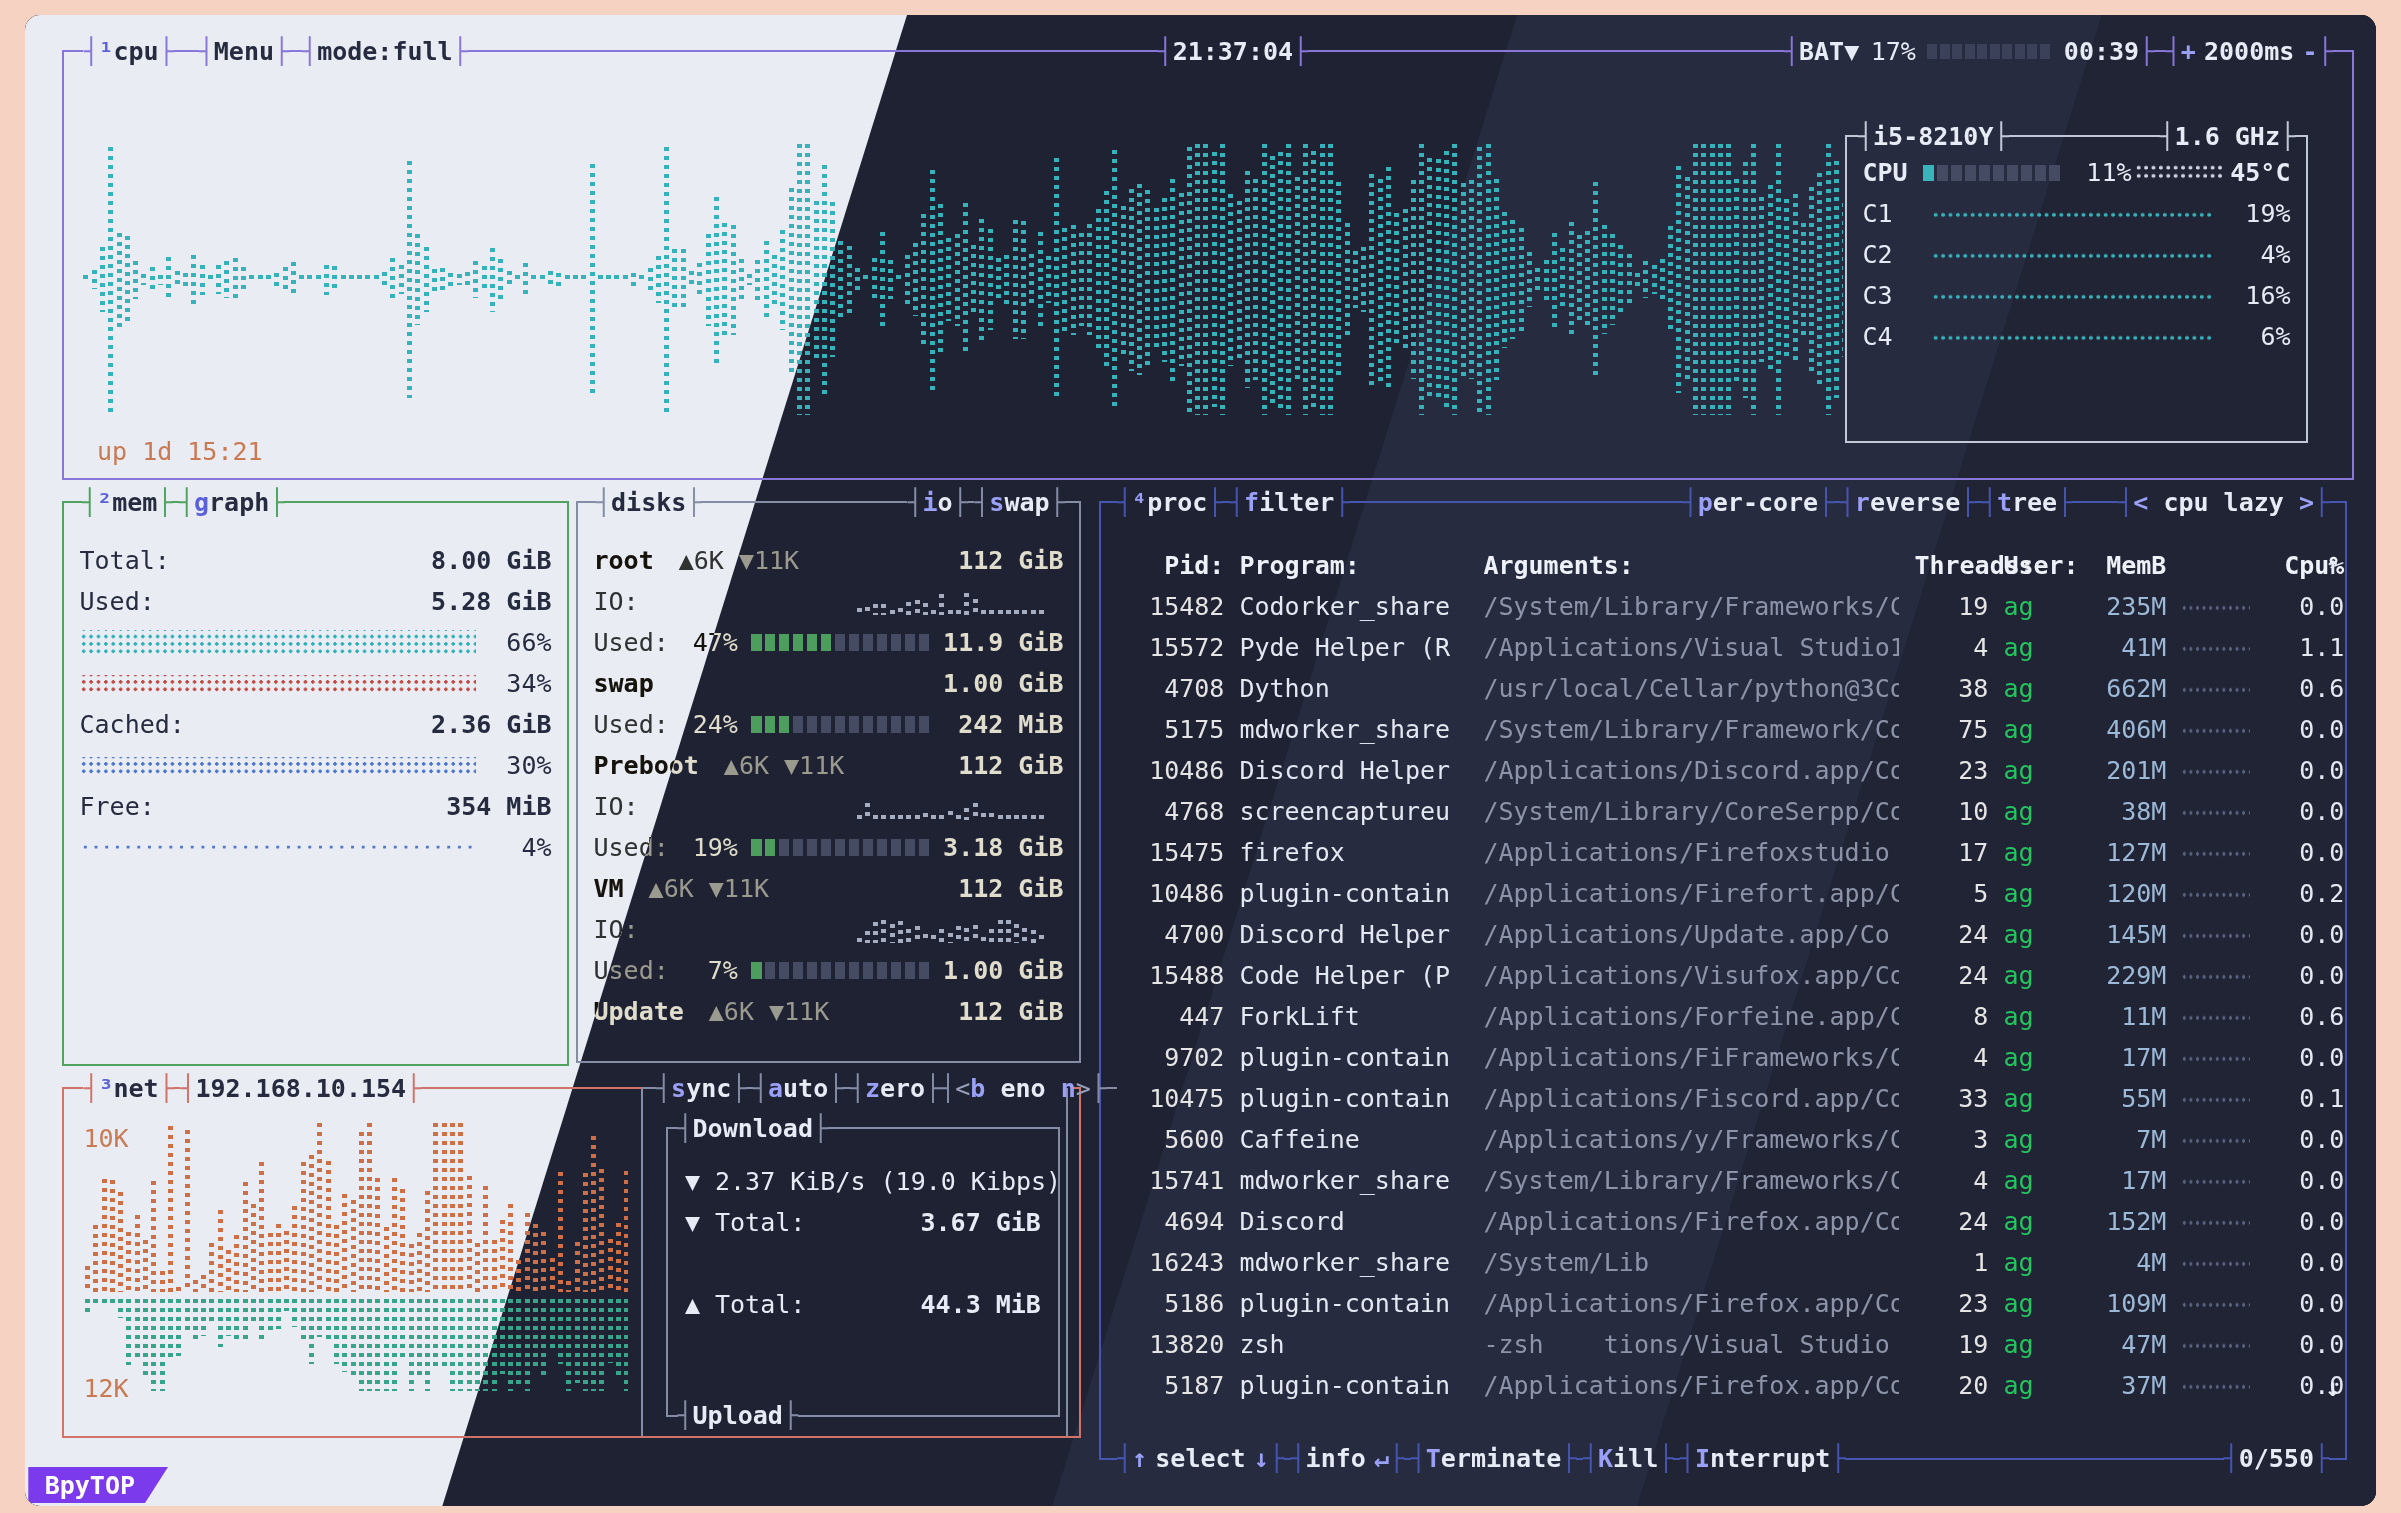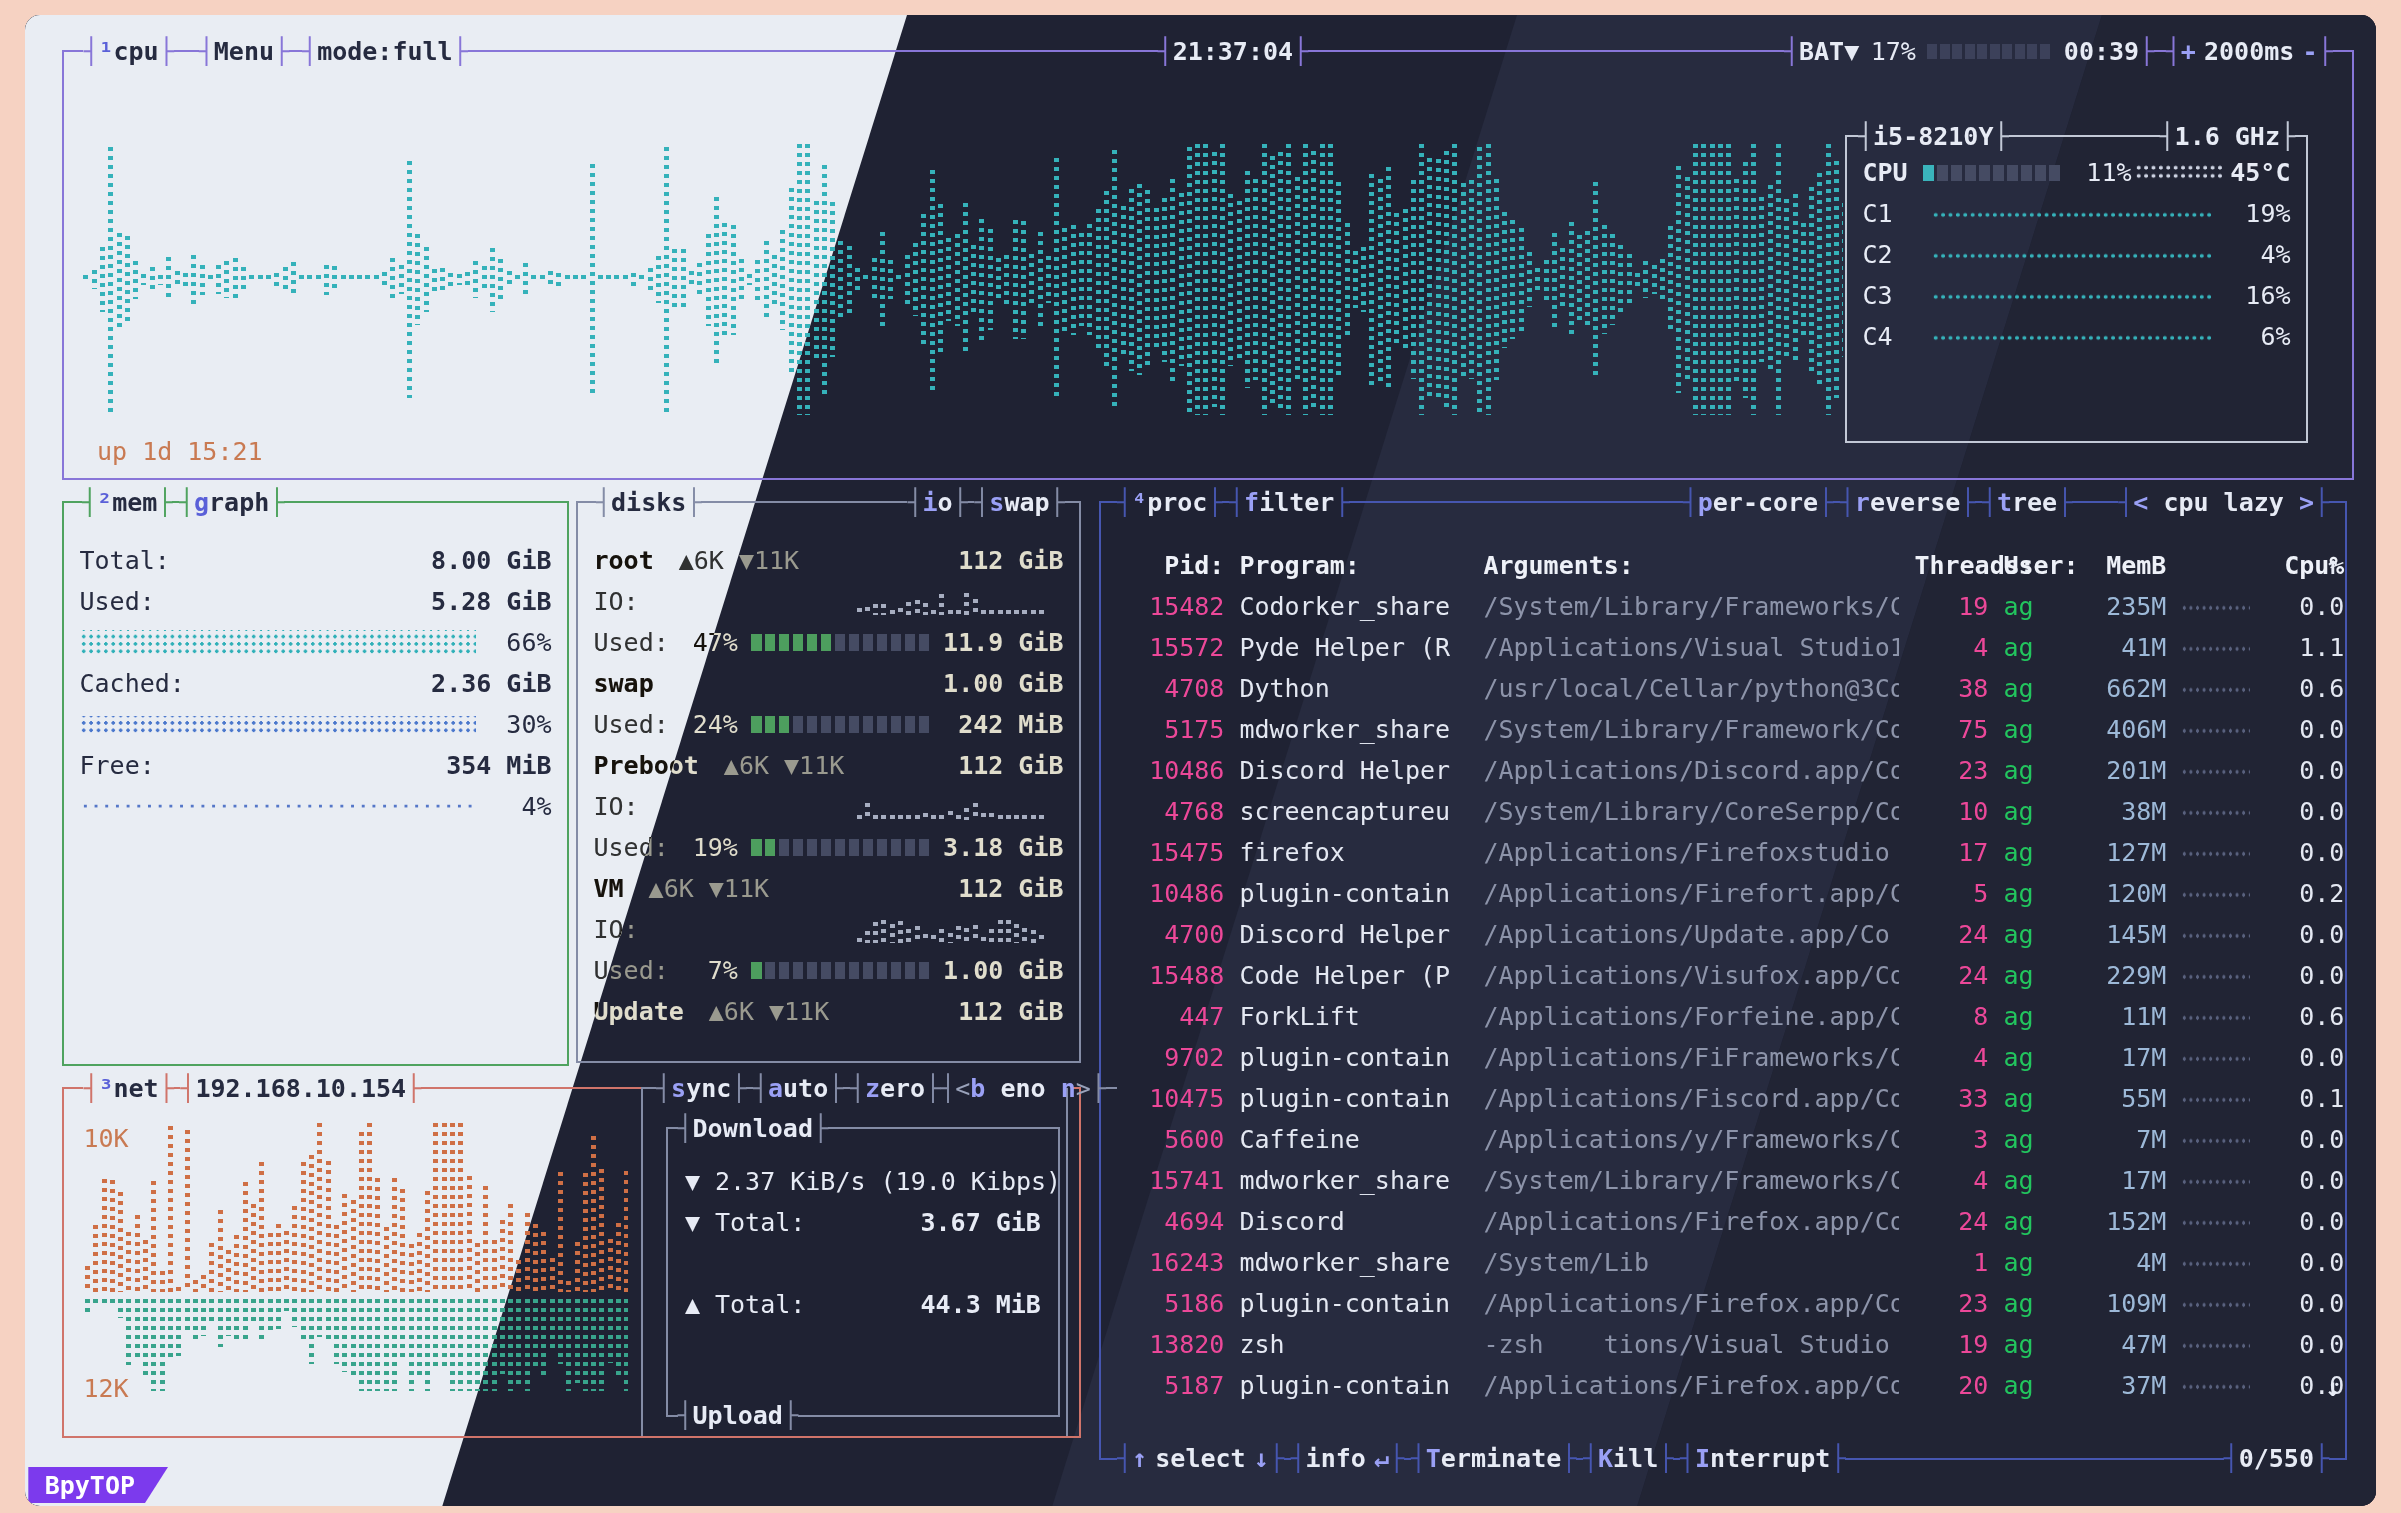--- a/index.html
+++ b/index.html
@@ -90,21 +90,21 @@
   #net-up{position:absolute;left:23px;top:211px;width:543px;height:99px}
   #net-inner{position:absolute;left:579px;top:0;width:427px;height:349px;--bc:#848ca6}
   #dl-box{position:absolute;left:25px;top:40px;right:8.2px;bottom:21.4px;--bc:#848ca6}
   .dl-body{position:absolute;left:2.5px;right:2.5px;top:33px}
   .nrow{display:flex;align-items:center;height:41px;padding:0 16.4px;white-space:pre}
 
   .pbody{position:absolute;left:17px;right:2.5px;top:43px}
   .phead,.prow{display:grid;grid-template-columns:92px 229px 416px 74px 49px 99px 58px 90px;column-gap:15px;align-items:center;height:41px;padding:0 16.4px;white-space:pre}
   .phead{color:#eef1f8;font-weight:bold}
   .ar{text-align:right}
-  .c-pid{color:#ec4899}
+  .c-pid{color:#e5e5e5}
   .c-prog{color:#e4e8f2;overflow:hidden}
   .c-args{color:#8d94aa;overflow:hidden}
   .c-user{color:#22c55e}
   .c-mem{color:#9db9d8}
   .c-cpu{color:#e4e8f2}
   .rowdots{display:block;width:69px;height:10px;margin:0 auto;background-image:radial-gradient(#59617e 1.5px,transparent 1.6px);background-size:6.6px 8.2px;background-position:0 100%}
   .scrollarrow{position:absolute;right:6.6px;color:#e7ebf5;font-weight:bold;z-index:3}
 
   #badge{position:absolute;left:3.3px;bottom:3.3px;height:36px;display:flex;align-items:center;
     padding:0 33px 0 16.4px;background:#7c3aed;color:#ffffff;font-weight:bold;
@@ -392,20 +392,21 @@
       <span class="lb"><span class="hl">²</span><span class="k b">mem</span></span>
       <span class="ln" style="width:6.6px"></span>
       <span class="lb"><span class="hl">g</span><span class="k b">raph</span></span>
       <span class="ln grow"></span>
     </div>
     <div class="ftr"><span class="ln grow"></span></div>
     <div class="mem-body">
       <div class="mrow"><span class="k">Total:</span><span class="k b right">8.00 GiB</span></div>
       <div class="mrow"><span class="k">Used:</span><span class="k b right">5.28 GiB</span></div>
       <div class="mrow"><span class="band band-used"></span><span class="k pctw">66%</span></div>
+      <div class="mrow"><span class="band band-avail"></span><span class="k pctw">34%</span></div>
       <div class="mrow"><span class="k">Cached:</span><span class="k b right">2.36 GiB</span></div>
       <div class="mrow"><span class="band band-cached"></span><span class="k pctw">30%</span></div>
       <div class="mrow"><span class="k">Free:</span><span class="k b right">354 MiB</span></div>
       <div class="mrow"><span class="band band-free"></span><span class="k pctw">4%</span></div>
     </div>
   </div>
 
   <div class="box" id="disks-box">
     <div class="bframe"></div>
     <div class="hdr">

